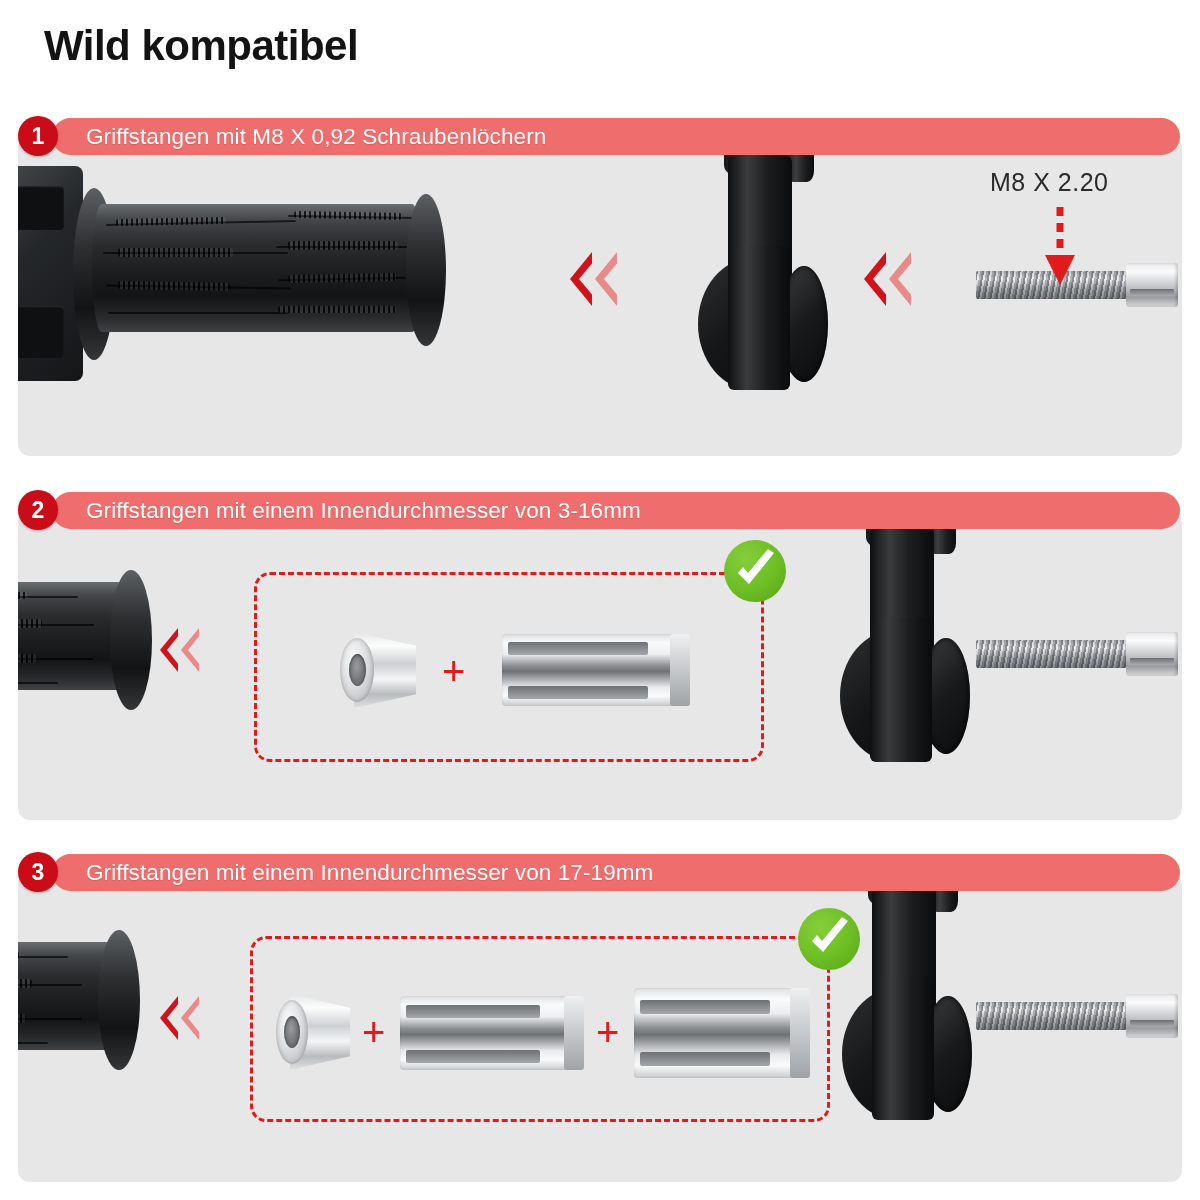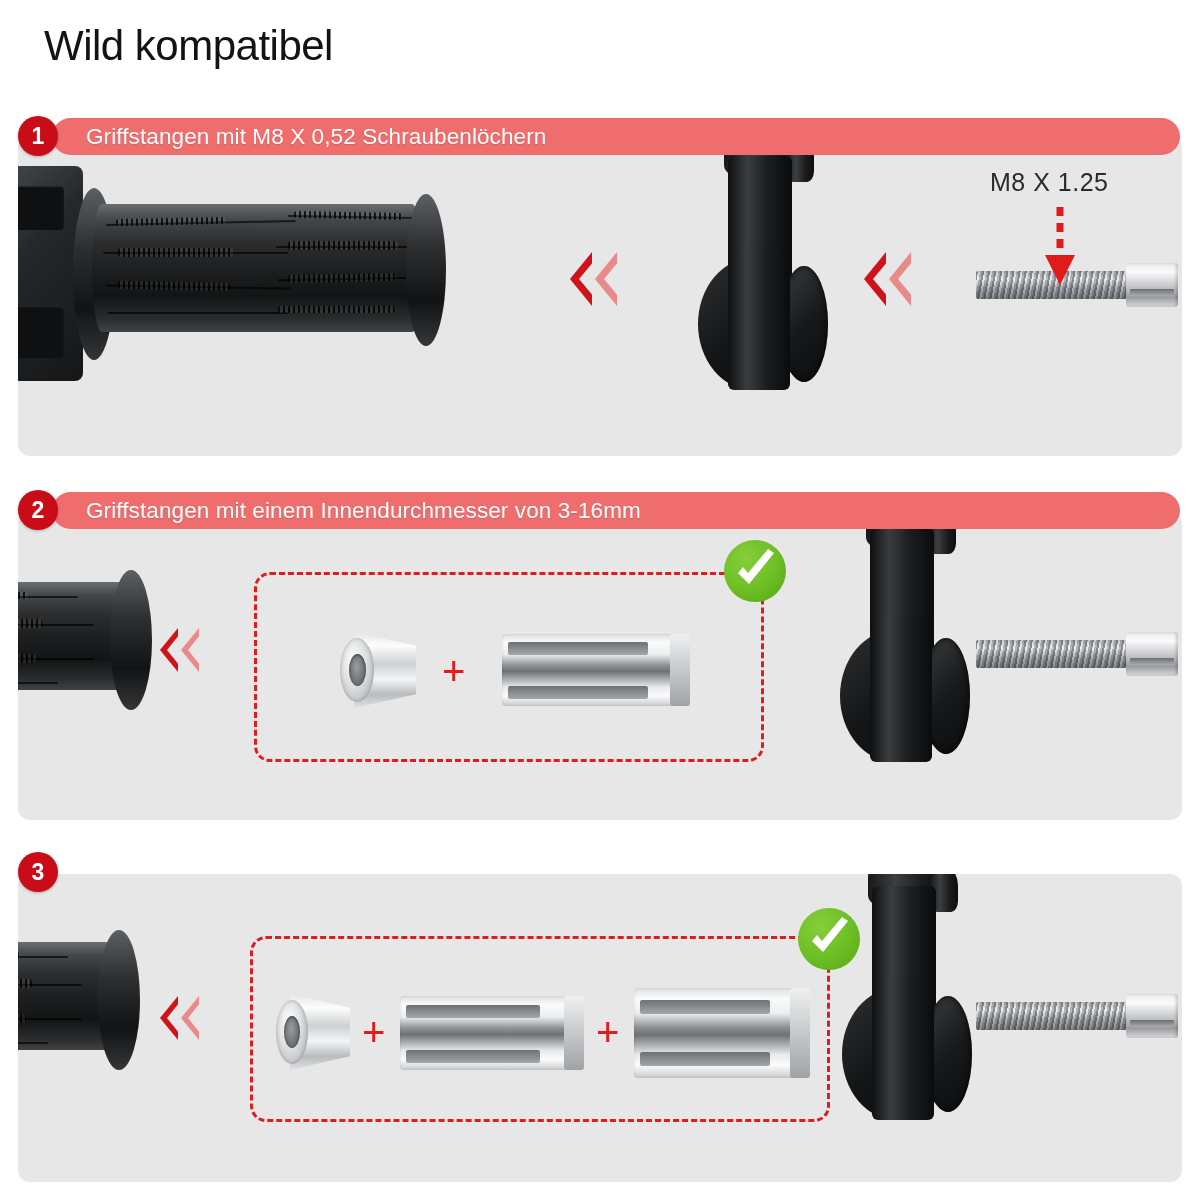--- a/index.html
+++ b/index.html
@@ -9,21 +9,21 @@
     font-family: "Liberation Sans", sans-serif;
     overflow: hidden;
   }
   .page { position: relative; width: 1200px; height: 1200px; background: #fff; }
 
   
   .title {
     position: absolute;
     left: 44px; top: 22px;
     font-size: 42px;
-    font-weight: 400;
+    font-weight: 700;
     color: #131313;
     letter-spacing: -0.5px;
   }
 
   
   .panel {
     position: absolute;
     left: 18px;
     width: 1164px;
     background: #e7e7e7;
@@ -319,21 +319,21 @@
       <div class="chev light"></div>
     </div>
 
     <div class="bolt" style="left:958px; top:125px; width:208px; height:48px;">
       <div class="bolt-thread" style="left:0px; top:10px; width:152px; height:28px;"></div>
       <div class="bolt-head" style="left:150px; top:2px; width:52px; height:44px;"></div>
       <div class="bolt-head-slot" style="left:154px; top:28px; width:44px; height:7px;"></div>
     </div>
   </div>
 
-  <div class="m8-label" style="left:990px; top:168px;">M8 X 1.25</div>
+  <div class="m8-label" style="left:990px; top:168px;">M8 X 2.20</div>
   <svg class="m8-arrow" style="left:1040px; top:205px;" width="40" height="82" viewBox="0 0 40 82">
     <line x1="20" y1="2" x2="20" y2="52" stroke="#e01b1b" stroke-width="7" stroke-dasharray="9,7"></line>
     <polygon points="20,80 5,50 35,50" fill="#e01b1b"></polygon>
   </svg>
 
   <div class="panel" id="panel-2">
 
     <div class="grip" style="left:-120px; top:46px; width:290px; height:190px;">
       <div class="grip-body" style="left:0px; top:24px; width:230px; height:108px;"></div>
       <div class="grip-line" style="left:0px; top:38px; width:180px;"></div>
@@ -452,29 +452,32 @@
 
     <div class="bolt" style="left:958px; top:118px; width:208px; height:48px;">
       <div class="bolt-thread" style="left:0px; top:10px; width:152px; height:28px;"></div>
       <div class="bolt-head" style="left:150px; top:2px; width:52px; height:44px;"></div>
       <div class="bolt-head-slot" style="left:154px; top:28px; width:44px; height:7px;"></div>
     </div>
   </div>
 
   <div class="banner-wrap" id="banner-1">
     <div class="bar">
-      <span class="bar-text">Griffstangen mit M8 X 0,52 Schraubenlöchern</span>
+      <span class="bar-text">Griffstangen mit M8 X 0,92 Schraubenlöchern</span>
     </div>
     <div class="badge">1</div>
   </div>
 
   <div class="banner-wrap" id="banner-2">
     <div class="bar">
       <span class="bar-text">Griffstangen mit einem Innendurchmesser von 3-16mm</span>
     </div>
     <div class="badge">2</div>
   </div>
 
   <div class="banner-wrap" id="banner-3">
+    <div class="bar">
+      <span class="bar-text">Griffstangen mit einem Innendurchmesser von 17-19mm</span>
+    </div>
     <div class="badge">3</div>
   </div>
 
 </div>
 
 </body></html>

